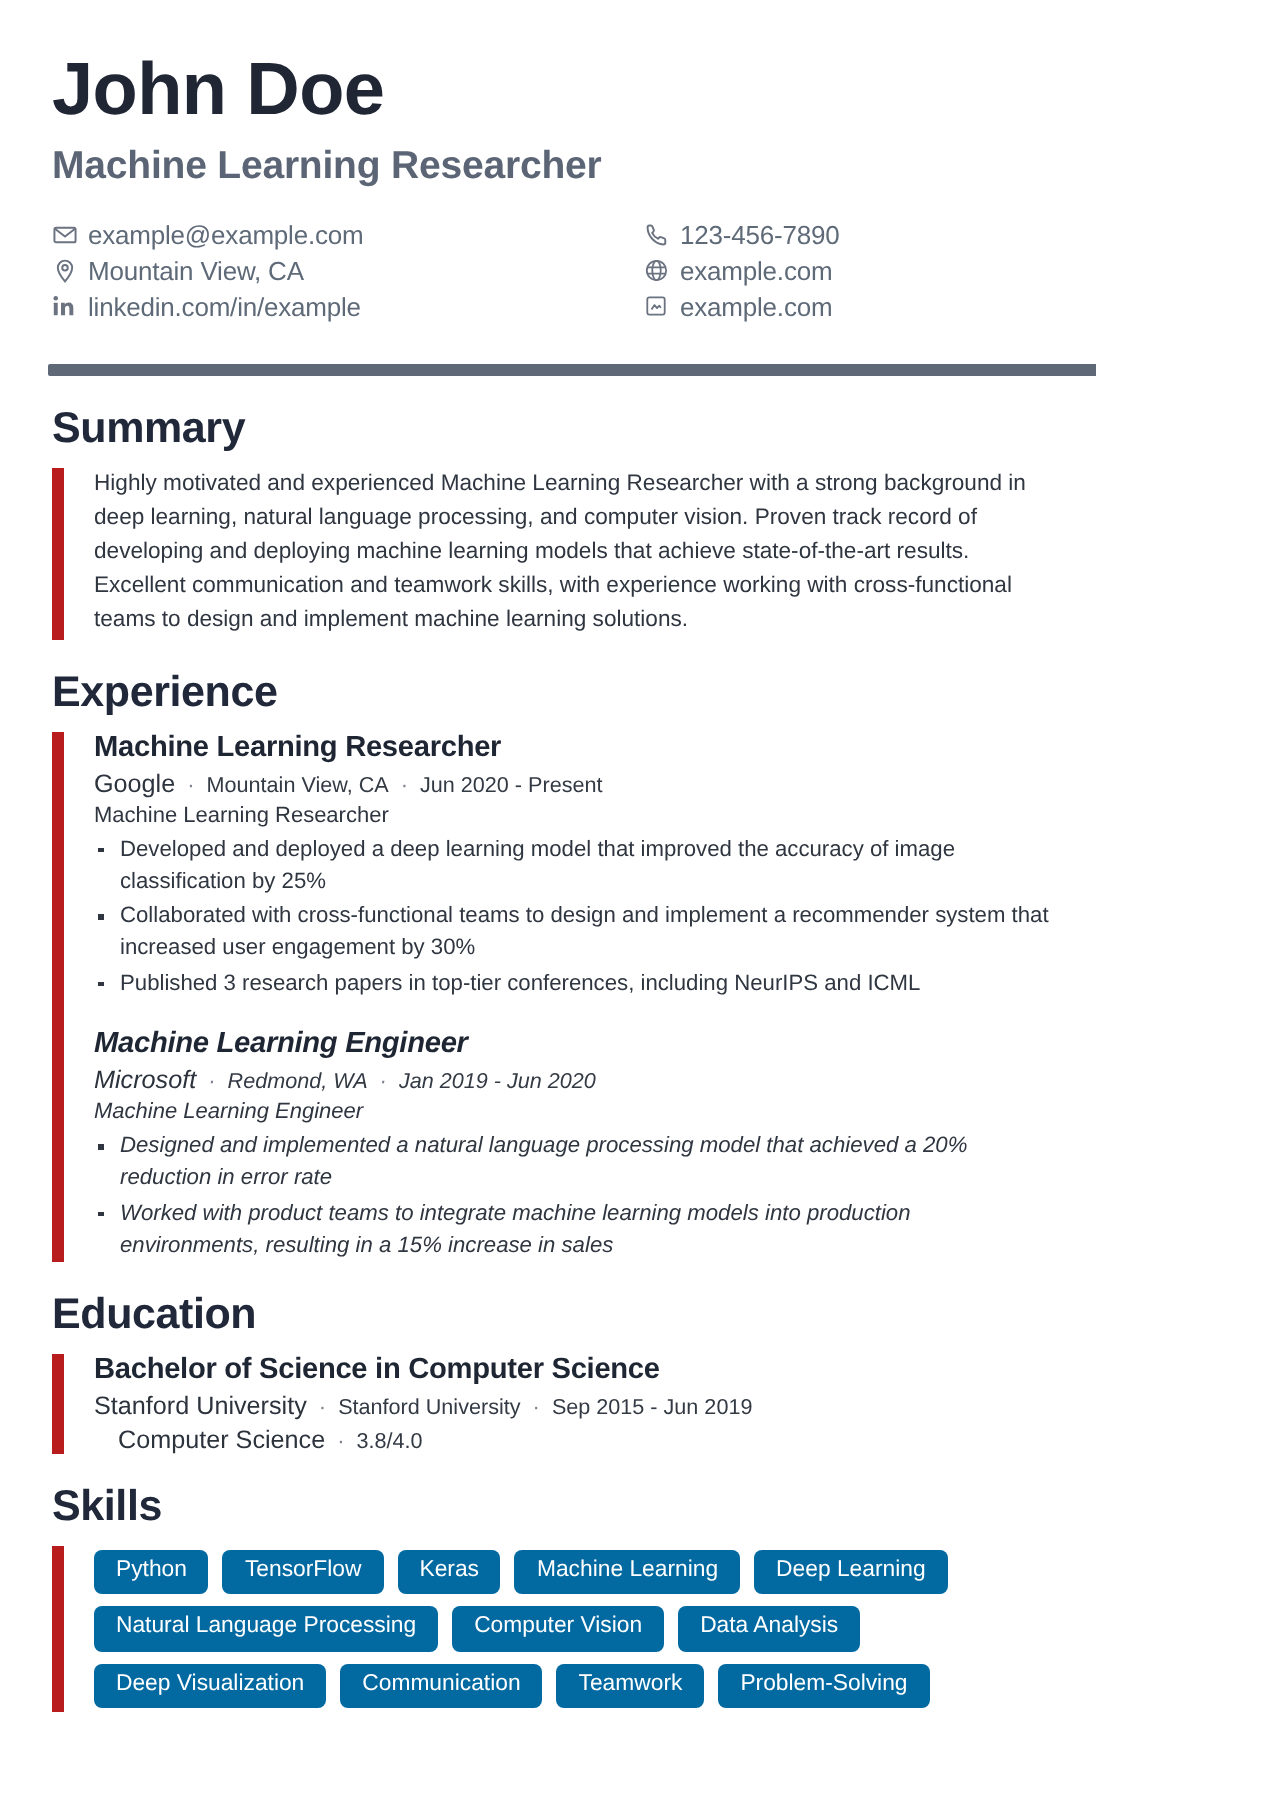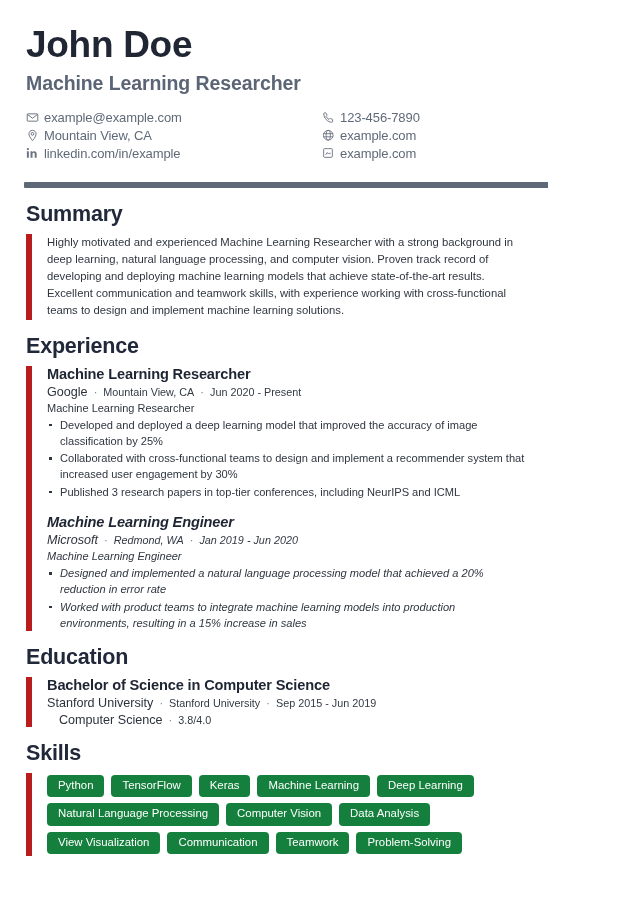--- a/index.html
+++ b/index.html
@@ -154,21 +154,21 @@
   
   .skills-wrap {
     display: flex;
     flex-wrap: wrap;
     gap: 6px 7px;
     max-width: 580px;
     padding-top: 2px;
     padding-bottom: 2px;
   }
   .chip {
-    background: #15803d;
+    background: #0369a1;
     color: #ffffff;
     font-size: 11.4px;
     border-radius: 4px;
     padding: 5px 11px 6px 11px;
     line-height: 1;
     white-space: nowrap;
   }
 </style>
 </head>
 <body>
@@ -324,21 +324,21 @@
     <div class="bar-block">
       <div class="skills-wrap">
         <span class="chip">Python</span>
         <span class="chip">TensorFlow</span>
         <span class="chip">Keras</span>
         <span class="chip">Machine Learning</span>
         <span class="chip">Deep Learning</span>
         <span class="chip">Natural Language Processing</span>
         <span class="chip">Computer Vision</span>
         <span class="chip">Data Analysis</span>
-        <span class="chip">View Visualization</span>
+        <span class="chip">Deep Visualization</span>
         <span class="chip">Communication</span>
         <span class="chip">Teamwork</span>
         <span class="chip">Problem-Solving</span>
       </div>
     </div>
   </div>
 
 </div>
 
 </body></html>

